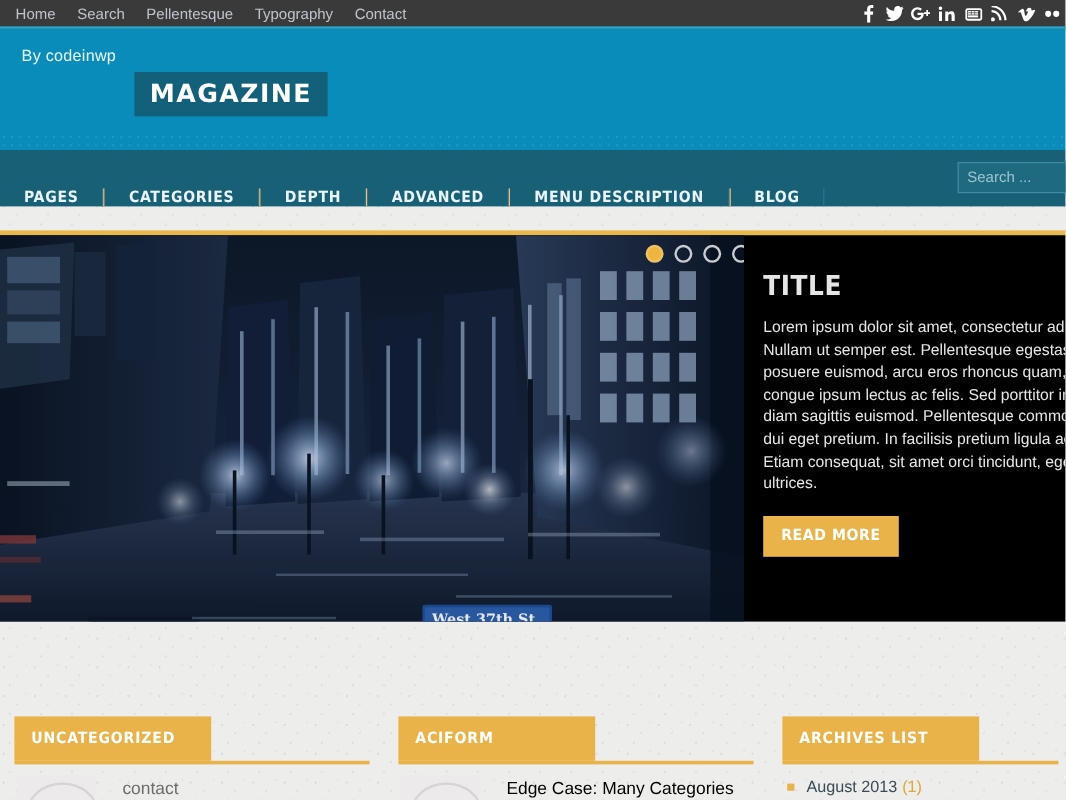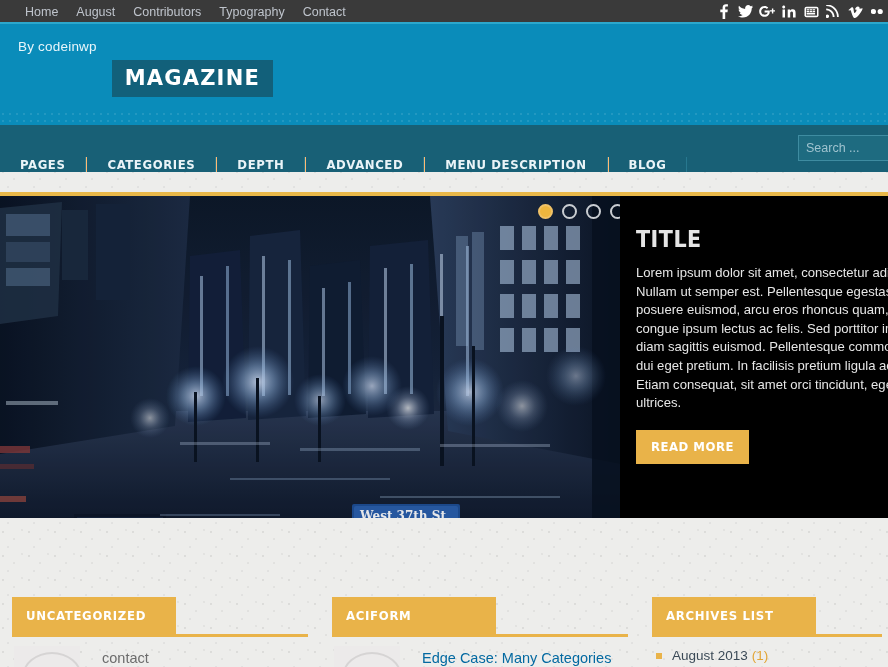--- a/index.html
+++ b/index.html
@@ -23,21 +23,21 @@
   
   #topbar{
     height:24px; background:#3a3a3a;
     display:flex; align-items:center; justify-content:space-between;
     border-bottom:1px solid #2f2f2f;
     position:relative;
   }
   #topbar:after{
     content:""; position:absolute; left:0; right:0; bottom:-1px; height:2px; background:#2ca8cd;
   }
-  .topnav{ display:flex; align-items:center; padding-left:16px; }
+  .topnav{ display:flex; align-items:center; padding-left:4px; }
   .topnav a{
     color:#bfc4cc; font-size:12.5px; text-decoration:none;
     padding:0 9px; line-height:24px; white-space:nowrap;
   }
   .social{ display:flex; align-items:center; padding-right:0px; }
   .social .si{
     width:22px; height:24px; display:flex; align-items:center; justify-content:center;
     color:#ffffff;
   }
   .social .si svg{ display:block; }
@@ -167,36 +167,36 @@
     margin-left:2px;
   }
   .thumb:before{
     content:""; position:absolute; left:8px; top:6px; width:56px; height:46px;
     border:2px solid #d6d4d4; border-radius:50%;
   }
   .w-item-title{
     margin-left:22px; color:#6c6c6c; font-size:14.5px; line-height:20px;
     font-family:"Liberation Sans",sans-serif; padding-top:2px;
   }
-  .w2 .w-item-title{ color:#0369a1; }
+  .w2 .w-item-title{ color:#000000; }
 
   .arch-list{ padding-top:11px; padding-left:4px; }
   .arch-li{ display:flex; align-items:center; font-size:13.5px; }
   .arch-bullet{ width:6px; height:6px; background:#e9b349; margin-right:10px; flex:none; }
   .arch-label{ color:#3b4a57; font-family:"Liberation Sans",sans-serif; }
   .arch-count{ color:#e2a537; margin-left:4px; }
 </style>
 </head>
 <body class="noise-bg">
 
 <div id="topbar">
   <nav class="topnav">
     <a href="#">Home</a>
-    <a href="#">August</a>
-    <a href="#">Contributors</a>
+    <a href="#">Search</a>
+    <a href="#">Pellentesque</a>
     <a href="#">Typography</a>
     <a href="#">Contact</a>
   </nav>
   <div class="social">
     <span class="si">
       <svg width="9" height="15" viewBox="0 0 9 15">
           <path fill="#fff" d="M6.2 15V8.2h2.3l.3-2.6H6.2V3.9c0-.8.2-1.3 1.3-1.3h1.4V.3C8.7.2 7.9.2 7 .2 5 .2 3.6 1.4 3.6 3.6v2H1.3v2.6h2.3V15h2.6z"></path>
         </svg>
     </span>
     <span class="si">

